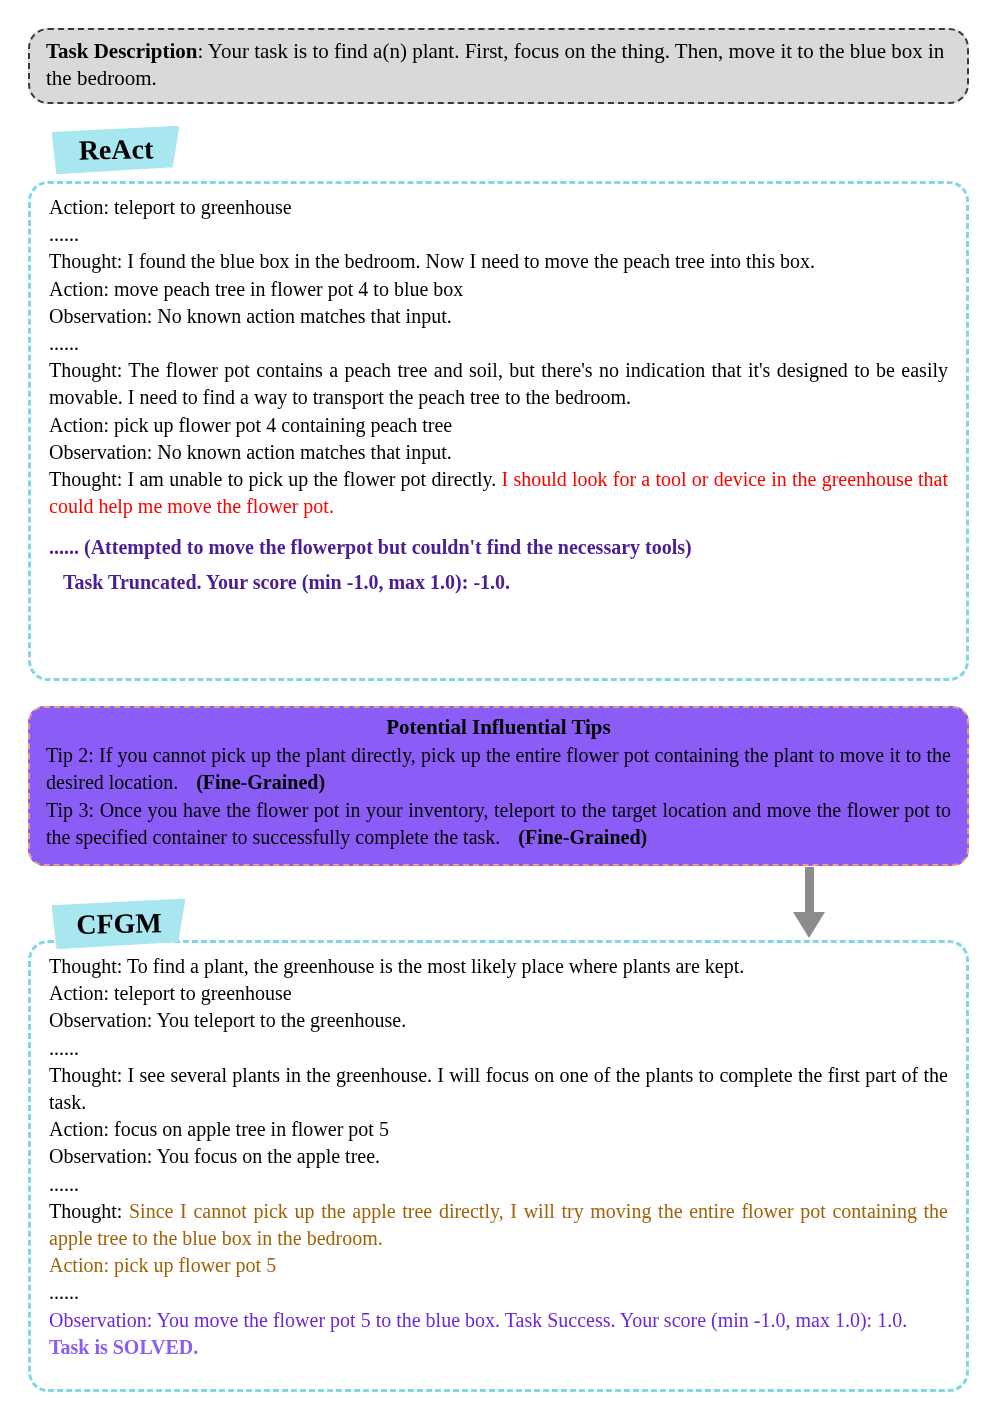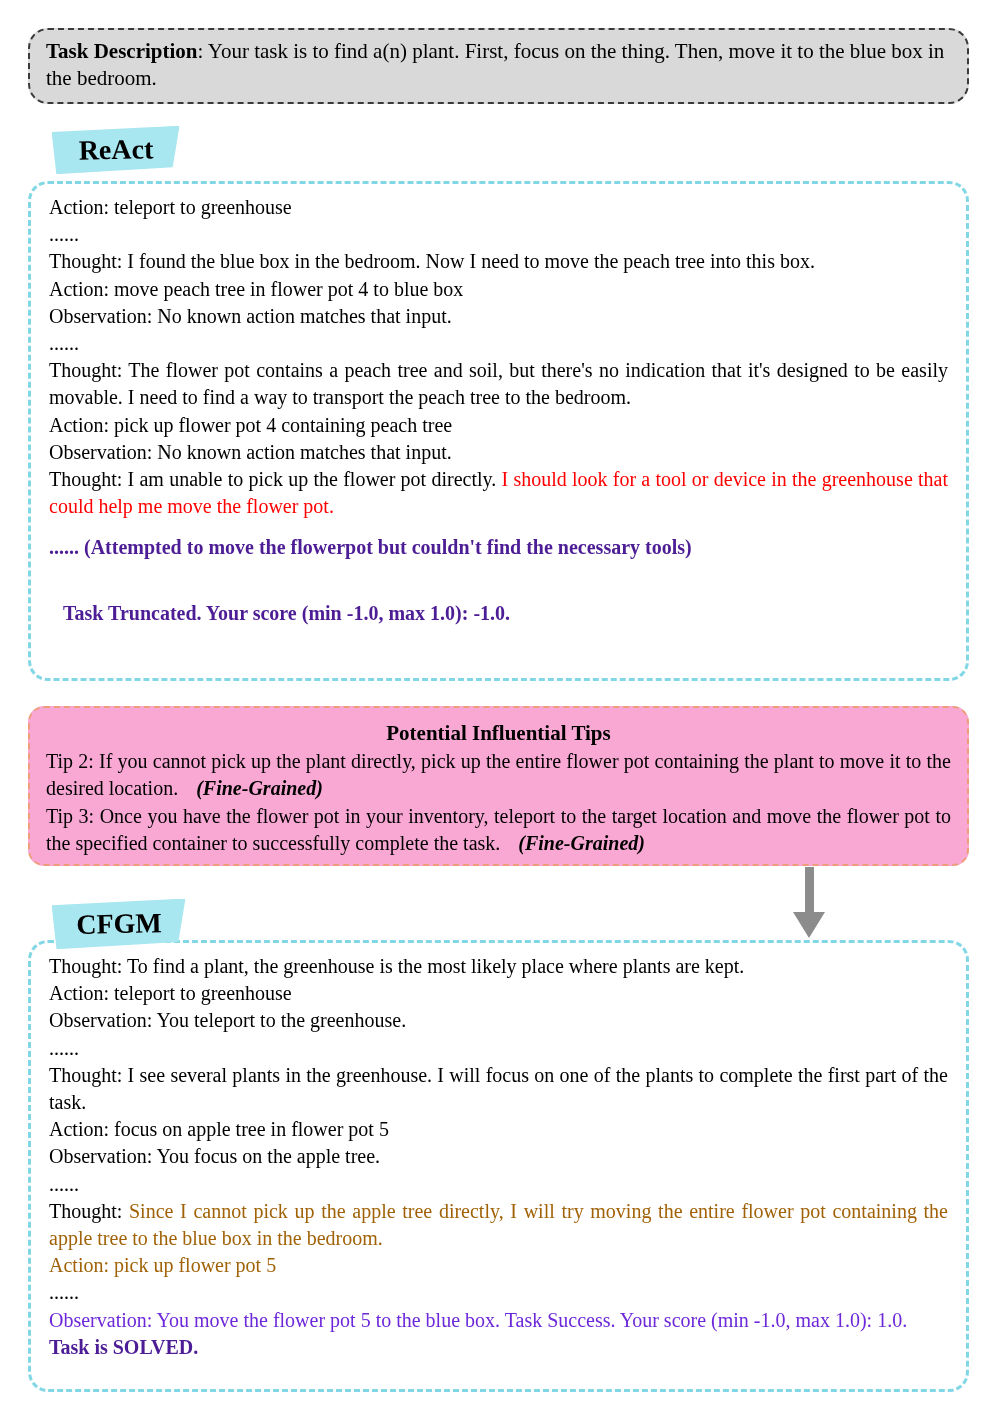--- a/index.html
+++ b/index.html
@@ -46,38 +46,38 @@
     background: #fff;
   }
   .react-box { top: 181px;  height: 500px; }
   .cfgm-box  { top: 940px;  height: 452px; }
   .trace-box p { text-align: justify; }
 
   .red    { color: #FF0000; }
   .redbold{ color: #4c1d95; font-weight: bold; }
   .orange { color: #a16207; }
   .green  { color: #6d28d9; }
-  .greenbold { color: #4c1d95; font-weight: bold; }
+  .greenbold { color: #8b5cf6; font-weight: bold; }
 
   .gap-top    { margin-top: 14px; }
-  .gap-top-lg { margin-top: 38px; }
+  .gap-top-lg { margin-top: 7px; }
   .indent     { padding-left: 14px; }
 
   
   .tips-box {
     position: absolute; left: 28px; top: 706px; width: 941px; height: 160px;
-    background: #f9a8d4;
+    background: #8b5cf6;
     border: 2.5px dashed #EE9D7B;
     border-radius: 16px;
-    padding: 12px 16px;
+    padding: 6px 16px;
     font-size: 20px; line-height: 27.5px;
   }
   .tips-title { text-align: center; font-weight: bold; font-size: 21px; }
   .tips-box p.tip { text-align: justify; }
-  .fine-grained { font-weight: bold; font-style: italic; margin-left: 18px; }
+  .fine-grained { font-weight: bold; margin-left: 18px; }
 
   
   .arrow {
     position: absolute; left: 793px; top: 867px; width: 32px; height: 72px;
     z-index: 4;
   }
   .arrow-shaft { width: 9px; height: 45px; background: #8C8C8C; margin: 0 auto; }
   .arrow-head  {
     width: 0; height: 0; margin: 0 auto;
     border-left: 16px solid transparent;

